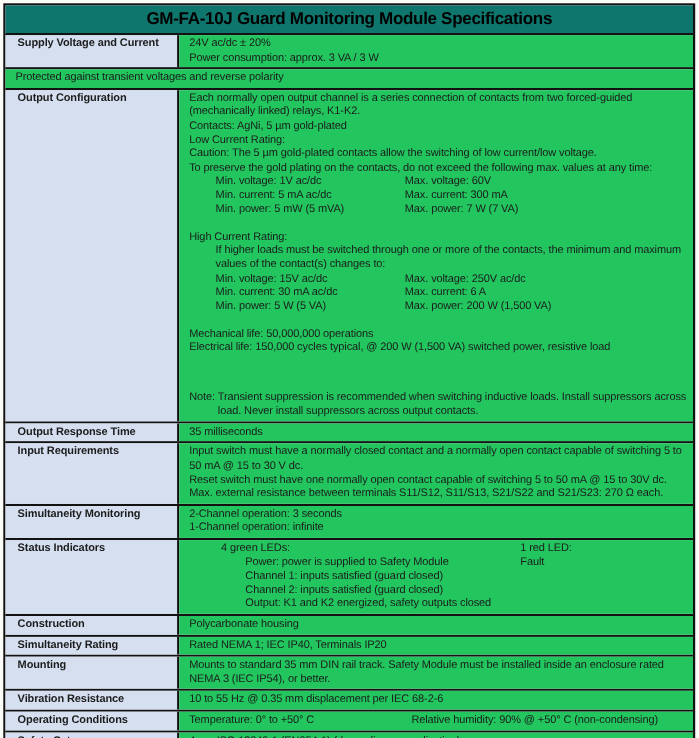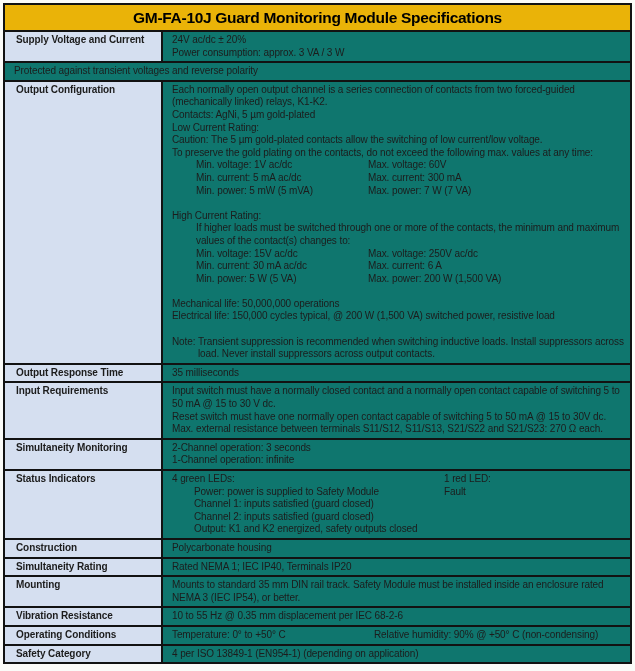--- a/index.html
+++ b/index.html
@@ -7,43 +7,43 @@
     width:635px;height:671px;overflow:hidden;position:relative;
     background:#fbfbf8;
     font-family:"Liberation Sans",sans-serif;
     -webkit-font-smoothing:antialiased;
   }
   .sheet{
     position:absolute;left:3px;top:3px;width:625px;
     border:2px solid #121212;background:#fff;
   }
   .hdr{
-    background:#eab308;border-bottom:2px solid #121212;
+    background:#0f766e;border-bottom:2px solid #121212;
     text-align:center;font-weight:bold;font-size:15.5px;
     letter-spacing:-0.3px;padding:4px 0 3px 0;color:#000;
   }
   .row{
     display:flex;border-bottom:2px solid #121212;
     font-size:10px;line-height:12.6px;letter-spacing:-0.1px;color:#1c1c1c;justify-content:flex-end;
   }
   .row:last-child{border-bottom:none;}
   .lbl{
     width:141px;min-width:141px;background:#D5DFF0;
     border-right:2px solid #121212;font-weight:bold;
     padding:2px 4px 2px 11px;
   }
-  .val{flex:1;background:#0f766e;padding:2px 6px 2px 9px;}
+  .val{flex:1;background:#22c55e;padding:2px 6px 2px 9px;}
   .indent{padding-left:24px;}
   .pair{display:flex;padding-left:24px;}
   .pair .min{width:172px;flex:none;}
   .pair .max{flex:1;}
-  .hang{padding-left:26px;text-indent:-26px;}
+  .hang{padding-left:26px;text-indent:-26px;margin-top:20px;}
   .spacer{height:12.6px;}
   .cols{display:flex;}
-  .col-a{width:272px;flex:none;}
+  .col-a{width:272px;flex:none;margin-left:29px;}
   .col-b{flex:1;}
   .sub{padding-left:22px;}
   .twocol{display:flex;}
   .twocol .c1{width:182px;flex:none;}
   .twocol .c2{flex:1;margin-left:20px;}
 </style>
 </head>
 <body>
 
 <div class="sheet">

